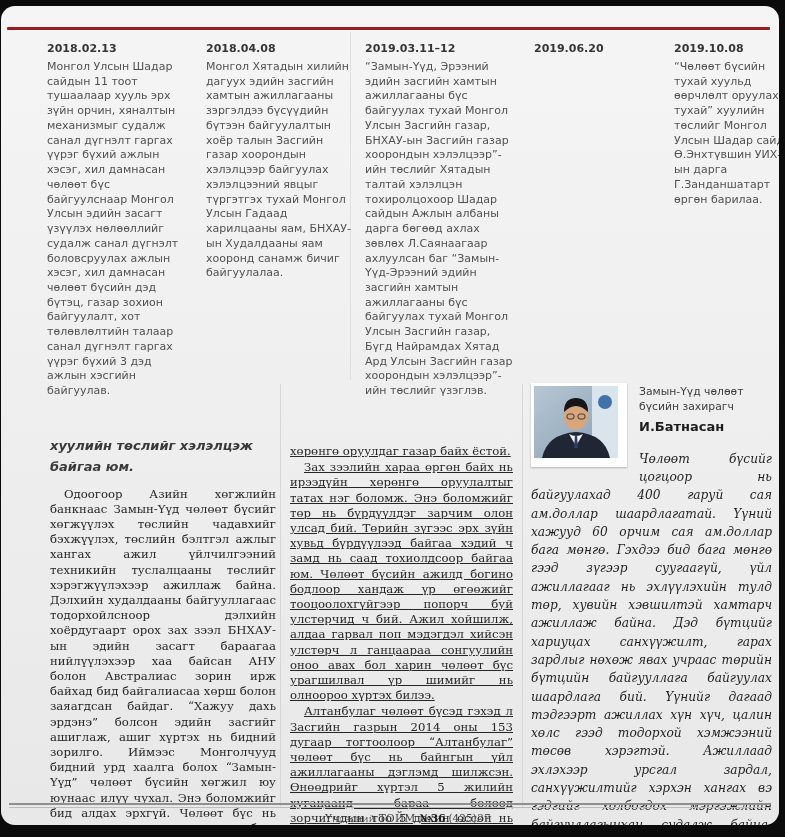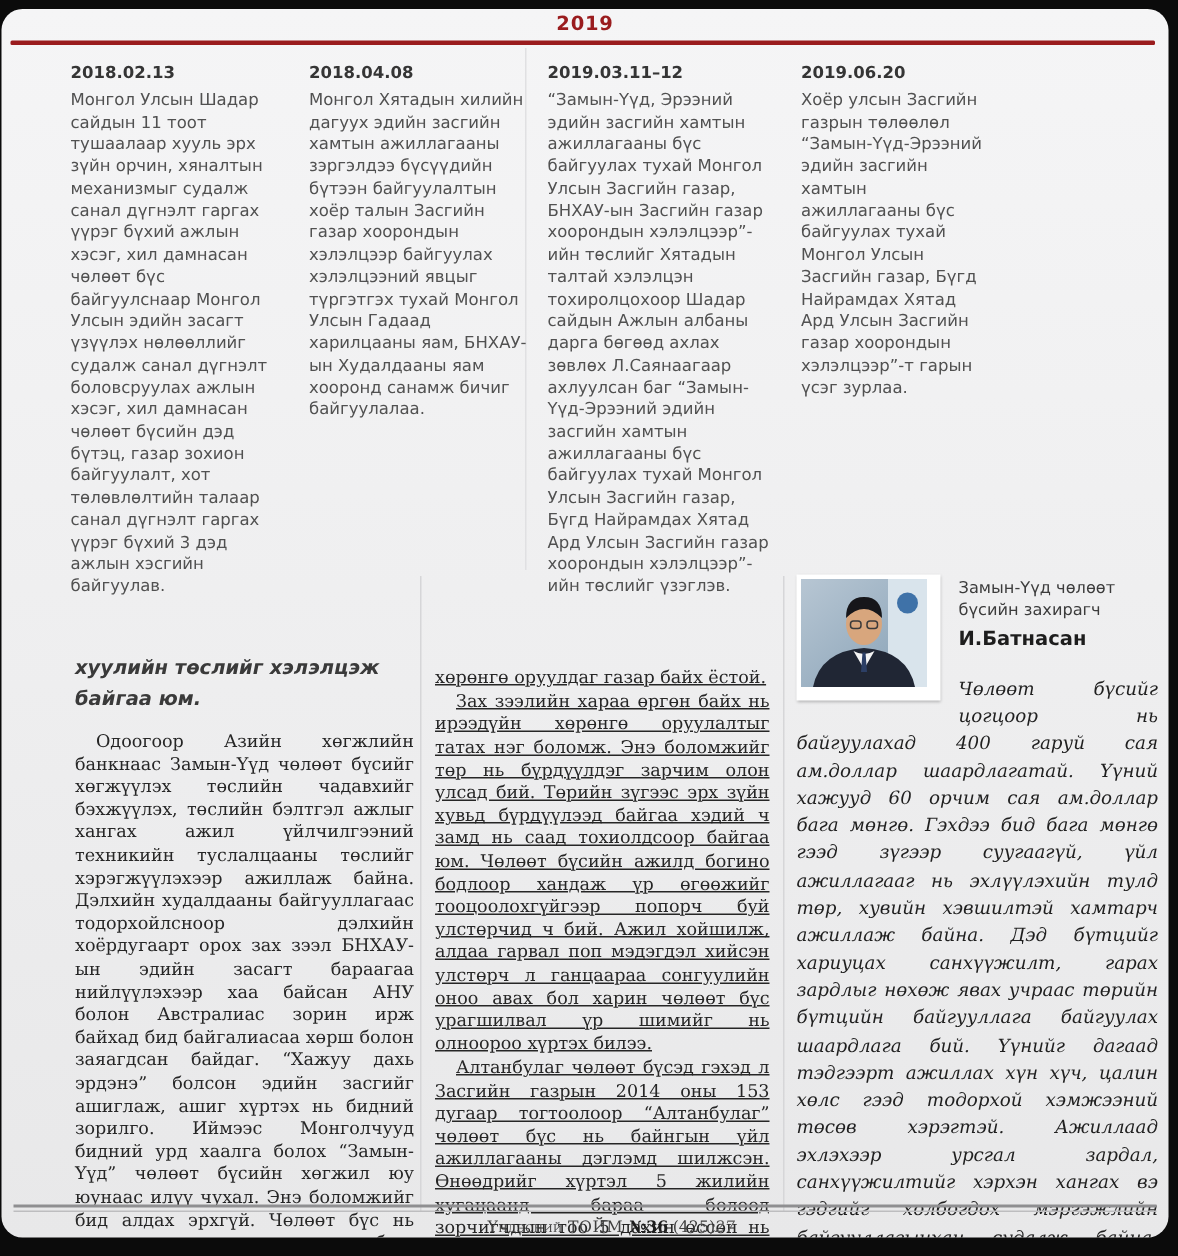--- a/index.html
+++ b/index.html
@@ -66,40 +66,42 @@
   .f-title{font-variant:small-caps;letter-spacing:.3px;}
   .f-issue{font-weight:bold;color:#1c1c1c;margin-left:4px;}
   .f-num{margin-left:3px;}
   .page-no{font-style:italic;color:#5a5a5a;}
 </style>
 </head>
 <body>
 
 <div class="page">
 
-  <div class="year-header">2019</div>
   <div class="rule"></div>
   <div class="gutter-line"></div>
 
   <div class="timeline">
     <div class="t-entry t-e0">
       <div class="t-date">2018.02.13</div>
       <div class="t-text">Монгол Улсын Шадар сайдын 11 тоот тушаалаар хууль эрх зүйн орчин, хяналтын механизмыг судалж санал дүгнэлт гаргах үүрэг бүхий ажлын хэсэг, хил дамнасан чөлөөт бүс байгуулснаар Монгол Улсын эдийн засагт үзүүлэх нөлөөллийг судалж санал дүгнэлт боловсруулах ажлын хэсэг, хил дамнасан чөлөөт бүсийн дэд бүтэц, газар зохион байгуулалт, хот төлөвлөлтийн талаар санал дүгнэлт гаргах үүрэг бүхий 3 дэд ажлын хэсгийн байгуулав.</div>
     </div>
     <div class="t-entry t-e1">
       <div class="t-date">2018.04.08</div>
       <div class="t-text">Монгол Хятадын хилийн дагуух эдийн засгийн хамтын ажиллагааны зэргэлдээ бүсүүдийн бүтээн байгуулалтын хоёр талын Засгийн газар хоорондын хэлэлцээр байгуулах хэлэлцээний явцыг түргэтгэх тухай Монгол Улсын Гадаад харилцааны яам, БНХАУ-ын Худалдааны яам хооронд санамж бичиг байгуулалаа.</div>
     </div>
     <div class="t-entry t-e2">
       <div class="t-date">2019.03.11–12</div>
       <div class="t-text">“Замын-Үүд, Эрээний эдийн засгийн хамтын ажиллагааны бүс байгуулах тухай Монгол Улсын Засгийн газар, БНХАУ-ын Засгийн газар хоорондын хэлэлцээр”-ийн төслийг Хятадын талтай хэлэлцэн тохиролцохоор Шадар сайдын Ажлын албаны дарга бөгөөд ахлах зөвлөх Л.Саянаагаар ахлуулсан баг “Замын-Үүд-Эрээний эдийн засгийн хамтын ажиллагааны бүс байгуулах тухай Монгол Улсын Засгийн газар, Бүгд Найрамдах Хятад Ард Улсын Засгийн газар хоорондын хэлэлцээр”-ийн төслийг үзэглэв.</div>
     </div>
     <div class="t-entry t-e3">
       <div class="t-date">2019.06.20</div>
-      <div class="t-text">Хоёр улсын Засгийн газрын төлөөлөл “Замын-Үүд-Эрээний эдийн засгийн хамтын ажиллагааны бүс байгуулах тухай Монгол Улсын Засгийн газар, Бүгд Найрамдах Хятад Ард Улсын Засгийн газар хоорондын хэлэлцээр”-т гарын үсэг зурлаа.</div>
+    </div>
+    <div class="t-entry t-e4">
+      <div class="t-date">2019.10.08</div>
+      <div class="t-text">“Чөлөөт бүсийн тухай хуульд өөрчлөлт оруулах тухай” хуулийн төслийг Монгол Улсын Шадар сайд Ө.Энхтүвшин УИХ-ын дарга Г.Занданшатарт өргөн барилаа.</div>
     </div>
   </div>
 
   <div class="vdiv vdiv1"></div>
   <div class="vdiv vdiv2"></div>
 
   <div class="col col1">
     <p class="lead">хуулийн төслийг хэлэлцэж байгаа юм.</p>
     <p class="body-p indent">Одоогоор Азийн хөгжлийн банкнаас Замын-Үүд чөлөөт бүсийг хөгжүүлэх төслийн чадавхийг бэхжүүлэх, төслийн бэлтгэл ажлыг хангах ажил үйлчилгээний техникийн туслалцааны төслийг хэрэгжүүлэхээр ажиллаж байна. Дэлхийн худалдааны байгууллагаас тодорхойлсноор дэлхийн хоёрдугаарт орох зах зээл БНХАУ-ын эдийн засагт бараагаа нийлүүлэхээр хаа байсан АНУ болон Австралиас зорин ирж байхад бид байгалиасаа хөрш болон заяагдсан байдаг. “Хажуу дахь эрдэнэ” болсон эдийн засгийг ашиглаж, ашиг хүртэх нь бидний зорилго. Иймээс Монголчууд бидний урд хаалга болох “Замын-Үүд” чөлөөт бүсийн хөгжил юу юунаас илүү чухал. Энэ боломжийг бид алдах эрхгүй. Чөлөөт бүс нь улсын төсвөөр тэтгүүлдэг биш өөрөө өөрийгөө санхүүжүүлээд зогсохгүй төсөвт</p>
   </div>

